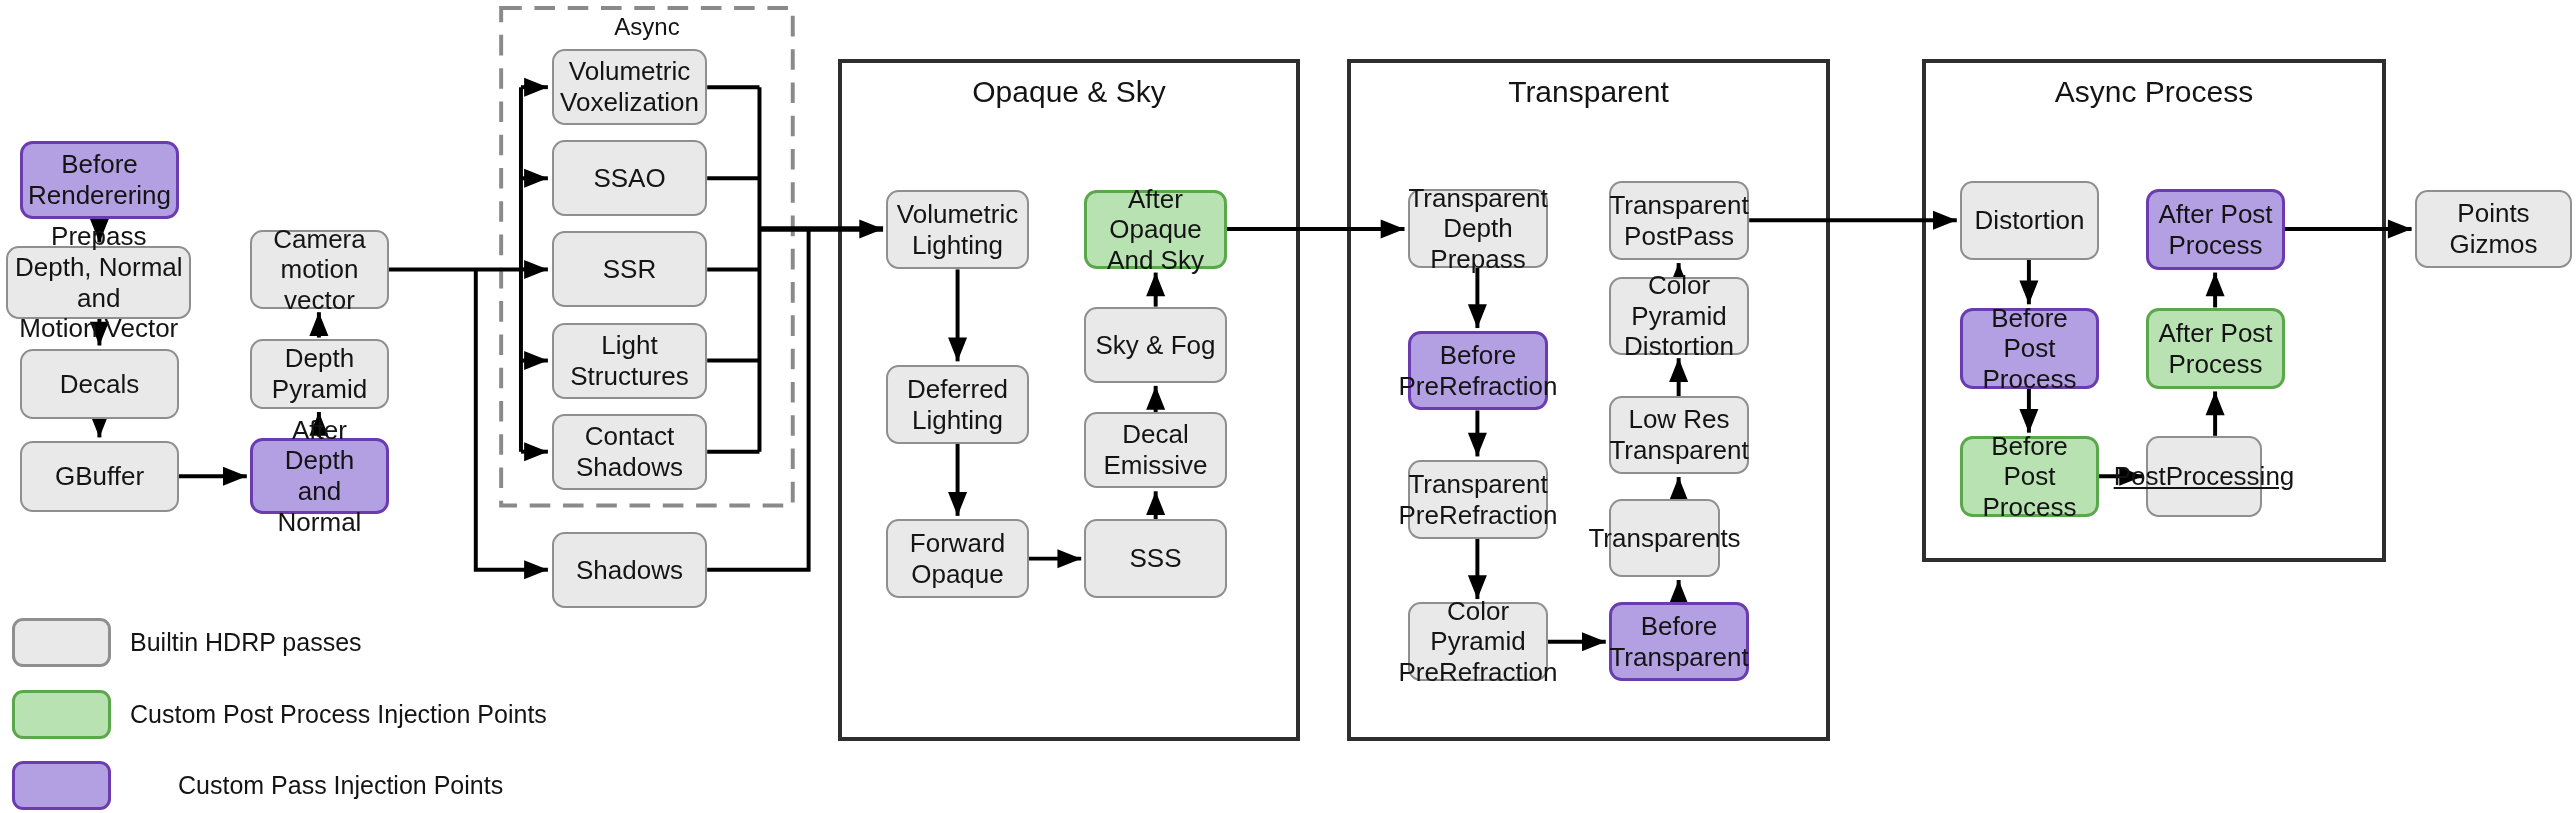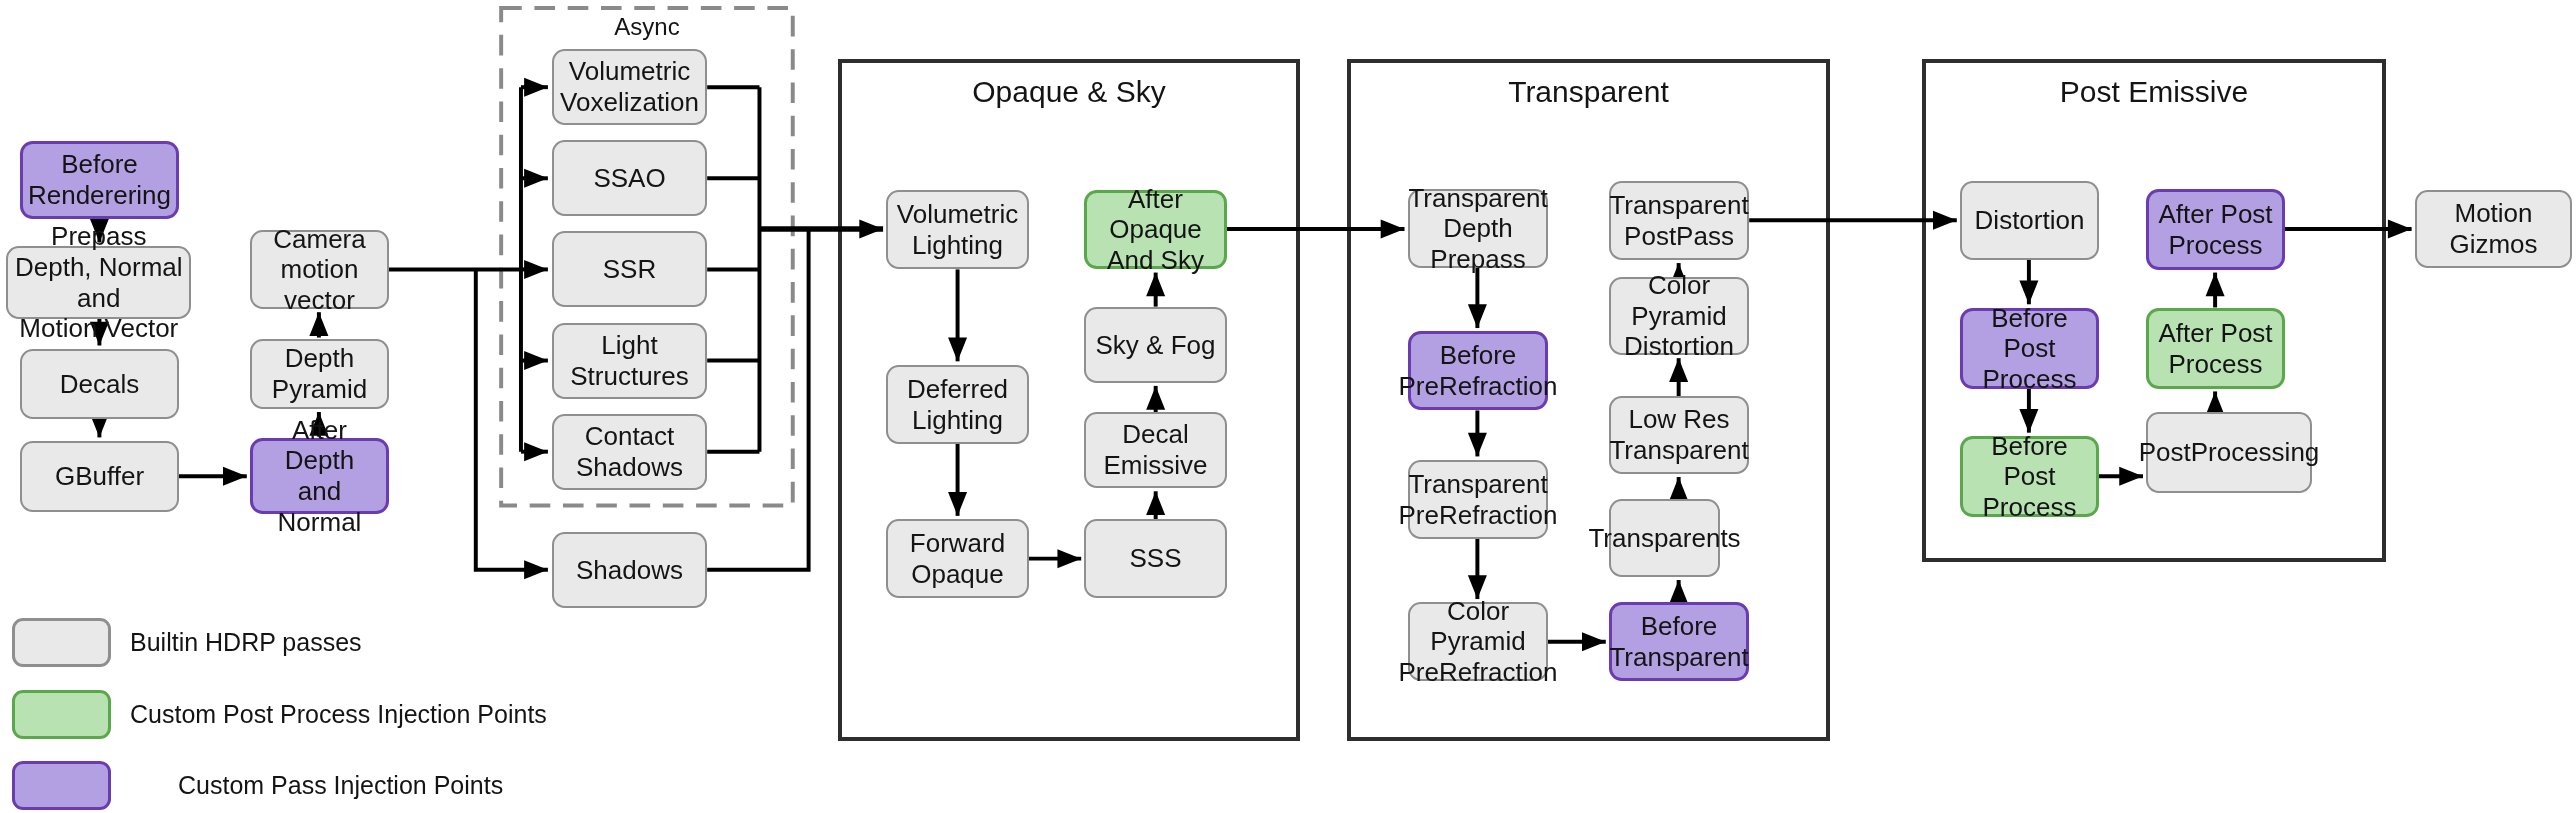--- a/index.html
+++ b/index.html
@@ -28,21 +28,21 @@
 
 <div class="stage">
 
   <div class="group" id="g-opaque" style="left:838px;top:59px;width:462px;height:682px;"></div>
   <div class="group" id="g-transparent" style="left:1347px;top:59px;width:483px;height:682px;"></div>
   <div class="group" id="g-post" style="left:1922px;top:59px;width:464px;height:503px;"></div>
 
   <div class="async-title" style="left:501px;top:12.7px;width:292px;">Async</div>
   <div class="group-title" style="left:838px;top:75px;width:462px;">Opaque &amp; Sky</div>
   <div class="group-title" style="left:1347px;top:75px;width:483px;">Transparent</div>
-  <div class="group-title" style="left:1922px;top:75px;width:464px;">Post Emissive</div>
+  <div class="group-title" style="left:1922px;top:75px;width:464px;">Async Process</div>
 
   <svg class="wires" width="2576" height="813" viewBox="0 0 3250 1026">
     <defs>
       <marker id="ah" markerUnits="userSpaceOnUse" markerWidth="34" markerHeight="26" refX="31" refY="13" orient="auto">
         <path d="M1,1 L31,13 L1,25 Z"></path>
       </marker>
     </defs>
 
     <rect class="async-rect" x="632" y="10" width="368" height="628"></rect>
 
@@ -145,26 +145,26 @@
 Transparent</div>
       <div class="node kind-builtin" style="left: 1609px; top: 277px; width: 140px; height: 78px;">Color Pyramid
 Distortion</div>
       <div class="node kind-builtin" style="left: 1609px; top: 181px; width: 140px; height: 79px;">Transparent
 PostPass</div>
       <div class="node kind-builtin" style="left: 1960px; top: 181px; width: 139px; height: 79px;">Distortion</div>
       <div class="node kind-custom_pass" style="left: 1960px; top: 308px; width: 139px; height: 81px;">Before Post
 Process</div>
       <div class="node kind-custom_post" style="left: 1960px; top: 436px; width: 139px; height: 81px;">Before Post
 Process</div>
-      <div class="node kind-builtin" style="left: 2146px; top: 412px; width: 166px; height: 81px;">PostProcessing</div>
+      <div class="node kind-builtin" style="left: 2146px; top: 436px; width: 116px; height: 81px; text-decoration: underline;">PostProcessing</div>
       <div class="node kind-custom_post" style="left: 2146px; top: 308px; width: 139px; height: 81px;">After Post
 Process</div>
       <div class="node kind-custom_pass" style="left: 2146px; top: 189px; width: 139px; height: 81px;">After Post
 Process</div>
-      <div class="node kind-builtin" style="left: 2415px; top: 190px; width: 157px; height: 78px;">Motion
+      <div class="node kind-builtin" style="left: 2415px; top: 190px; width: 157px; height: 78px;">Points
 Gizmos</div>
     </div>
 
   <div id="legend">
       <div class="legend-row" style="top: 618px;">
         <div class="legend-swatch kind-builtin"></div>
         <span class="legend-label">Builtin HDRP passes</span>
       </div>
       <div class="legend-row" style="top: 690px;">
         <div class="legend-swatch kind-custom_post"></div>

